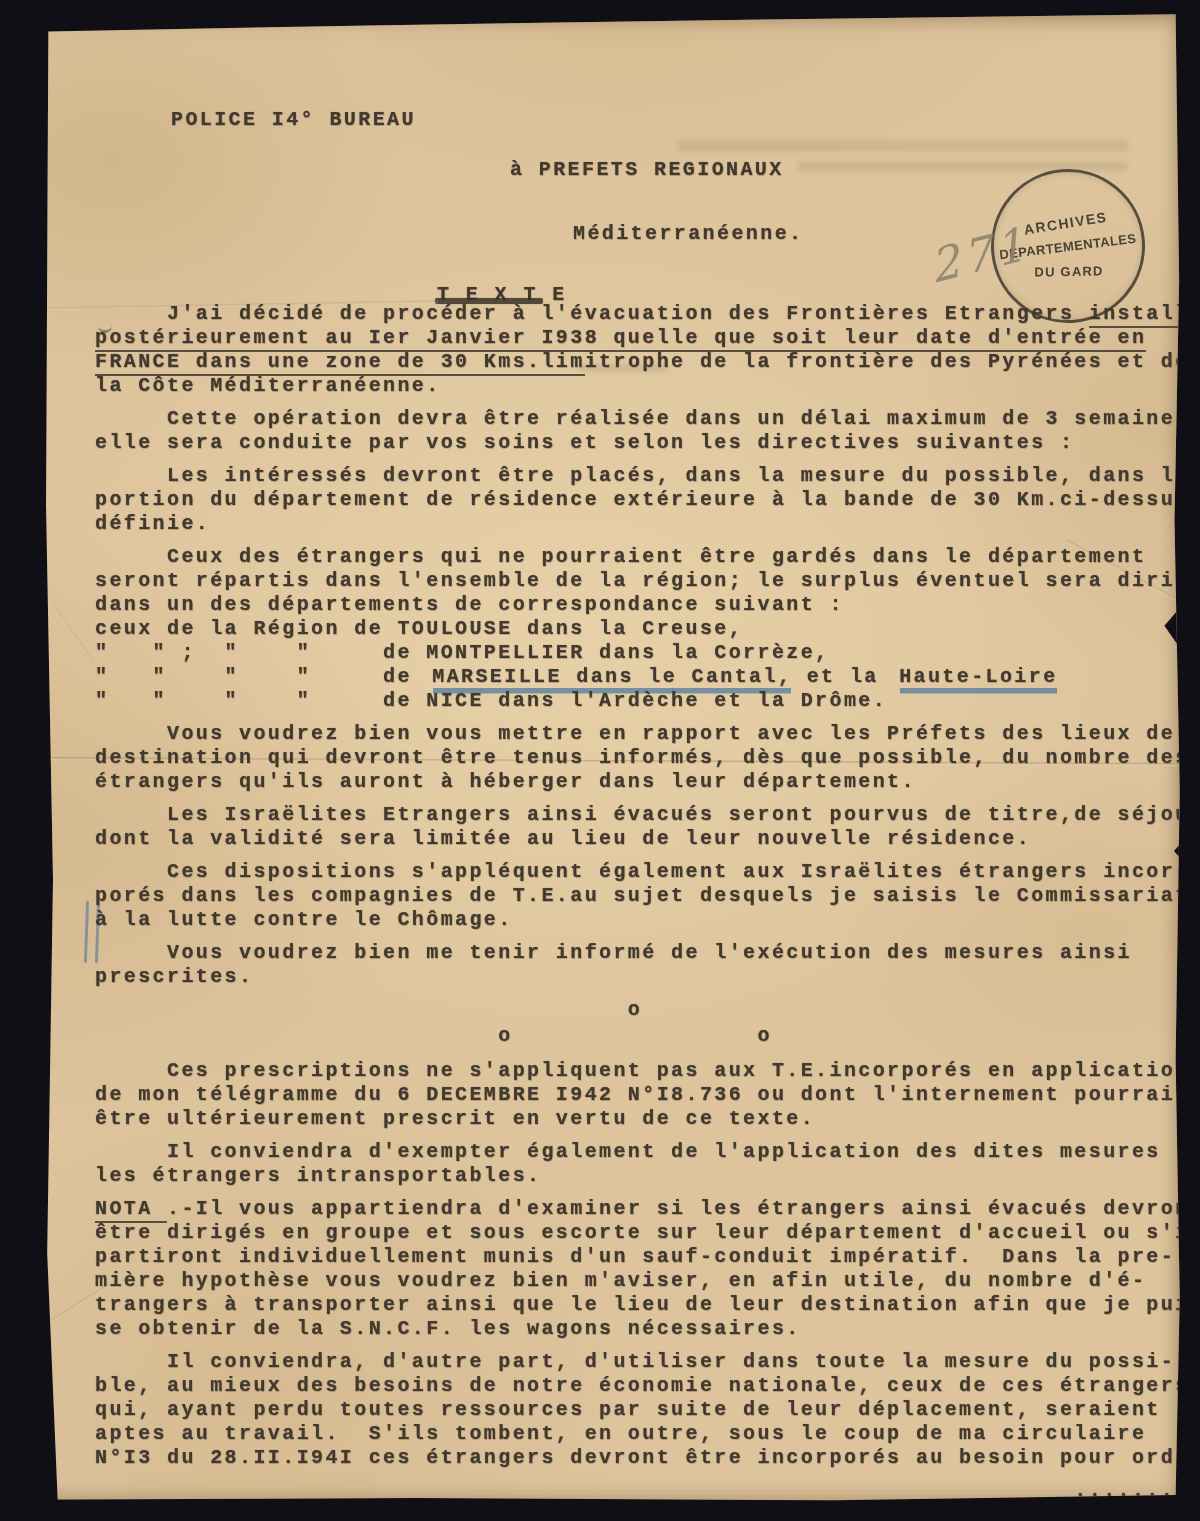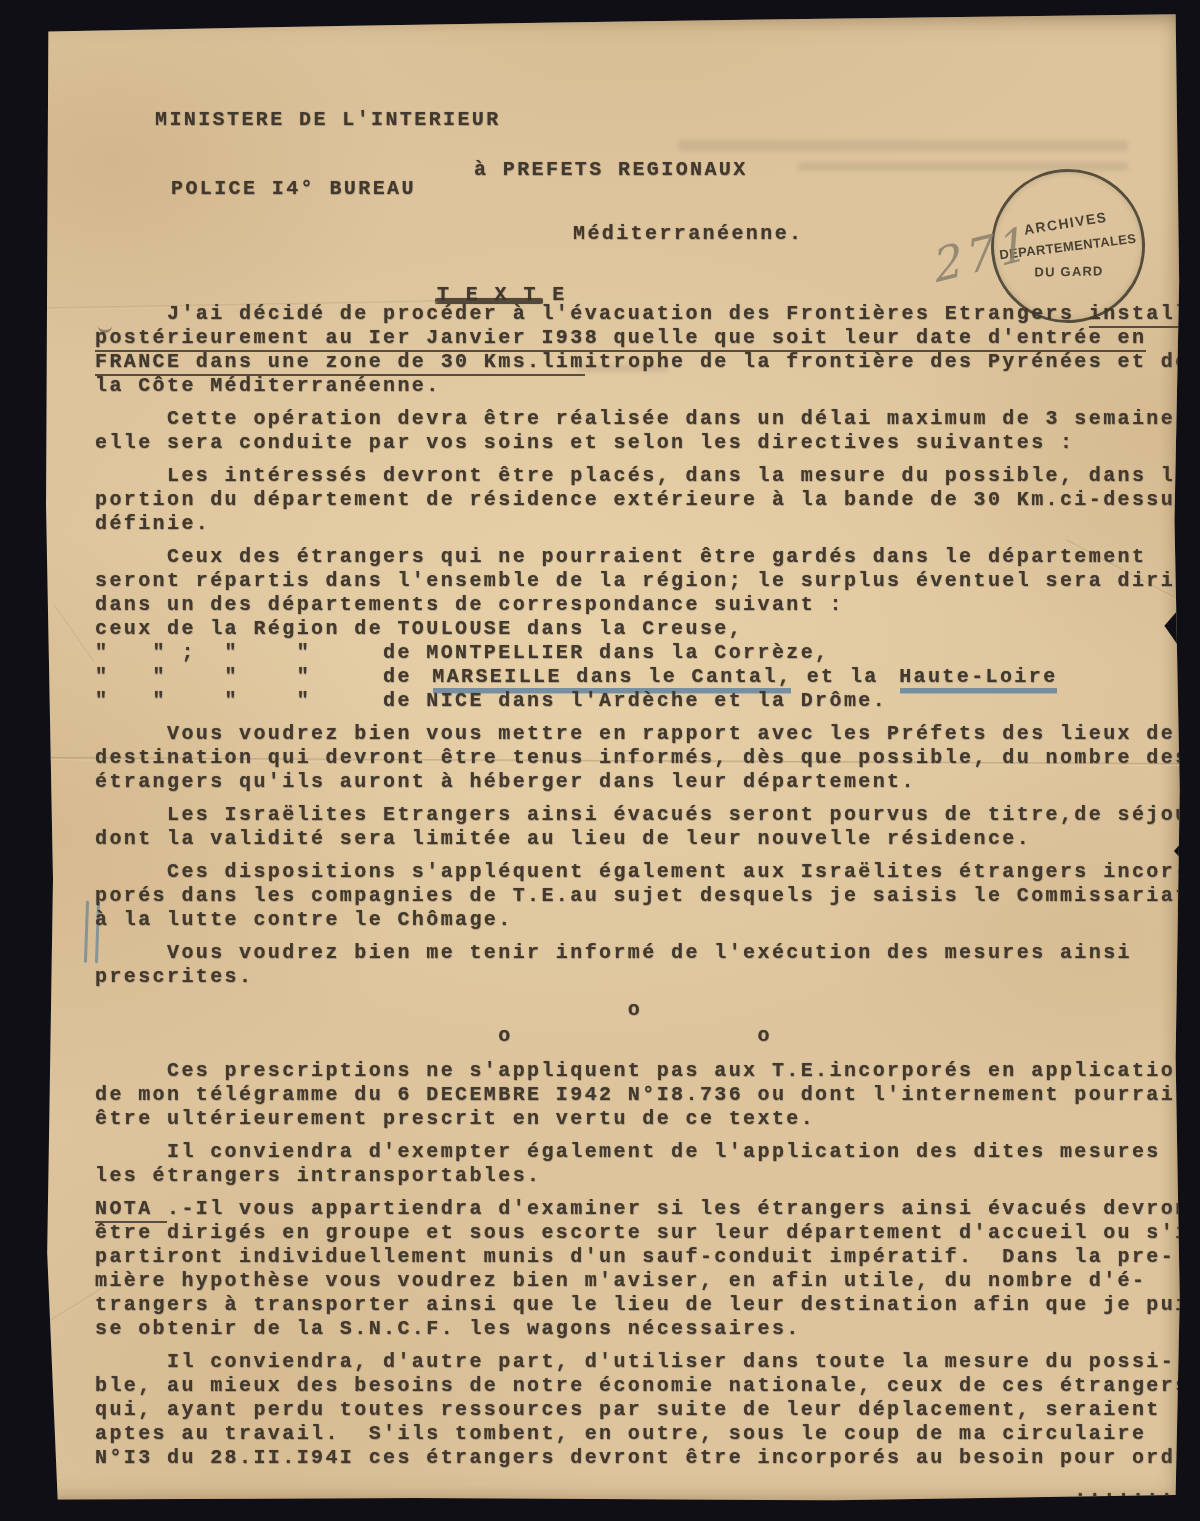--- a/index.html
+++ b/index.html
@@ -113,26 +113,25 @@
   .notch.n1{right:-4px;top:585px;width:30px;height:64px;clip-path:polygon(100% 0, 18% 45%, 100% 100%);}
   .notch.n2{right:-4px;top:822px;width:20px;height:34px;clip-path:polygon(100% 0, 25% 50%, 100% 100%);}
   .notch.n3{right:-4px;top:1448px;width:16px;height:26px;clip-path:polygon(100% 0, 30% 50%, 100% 100%);}
 </style>
 </head>
 <body>
 
 <div class="paper">
 
   <div class="abs ink hline" style="left:137px;top:50px;">
-    <div>MINISTERE DE L'INTERIEUR</div>
     <div style="margin-left:16px;">POLICE I4° BUREAU</div>
   </div>
 
 
-  <div class="abs ink hline" style="left:456px;top:146px;">à PREFETS REGIONAUX</div>
+  <div class="abs ink hline" style="left:492px;top:146px;">à PREFETS REGIONAUX</div>
   <div class="abs ink hline" style="left:555px;top:210px;">Méditerranéenne.</div>
 
   <div class="abs ink hline" style="left:419px;top:258px;margin-top:13px;">T E X T E</div>
   <div class="abs title-bar"></div>
 
   <div class="abs stamp">
     <div class="s1">ARCHIVES</div>
     <div class="s2">DEPARTEMENTALES</div>
     <div class="s3">DU GARD</div>
   </div>

